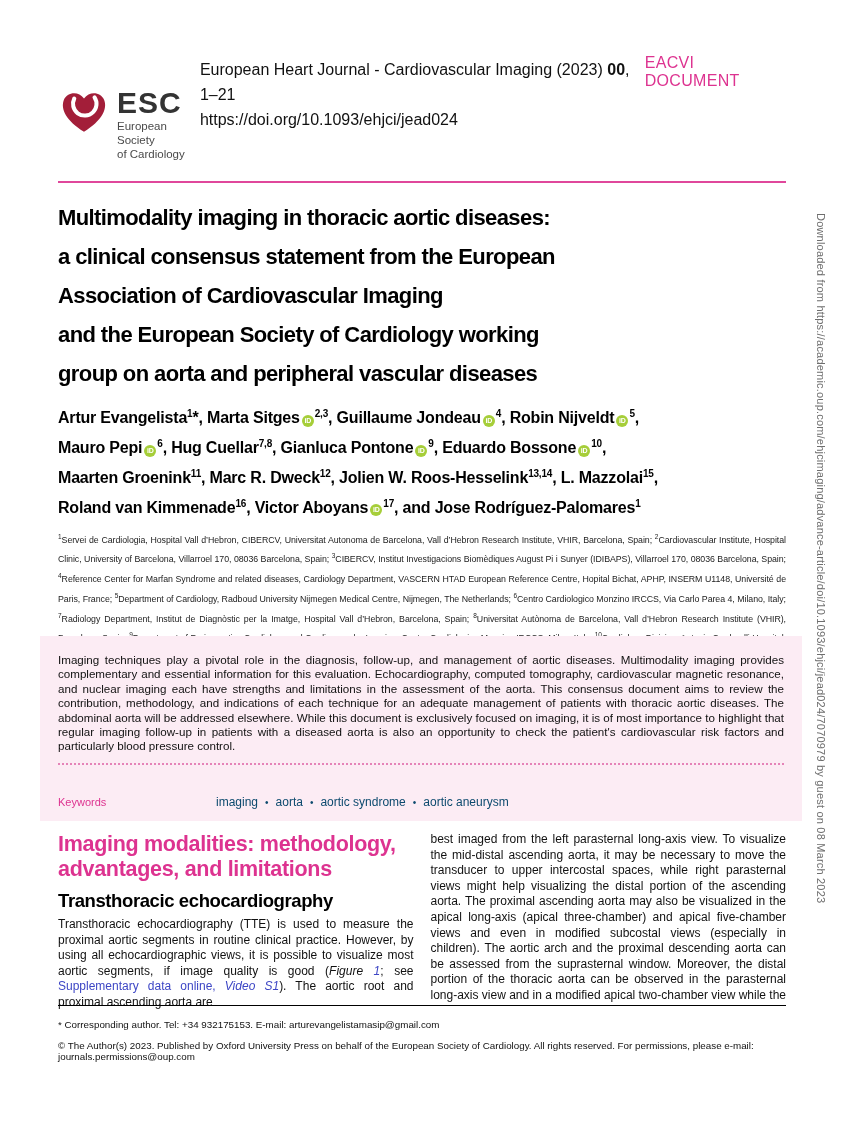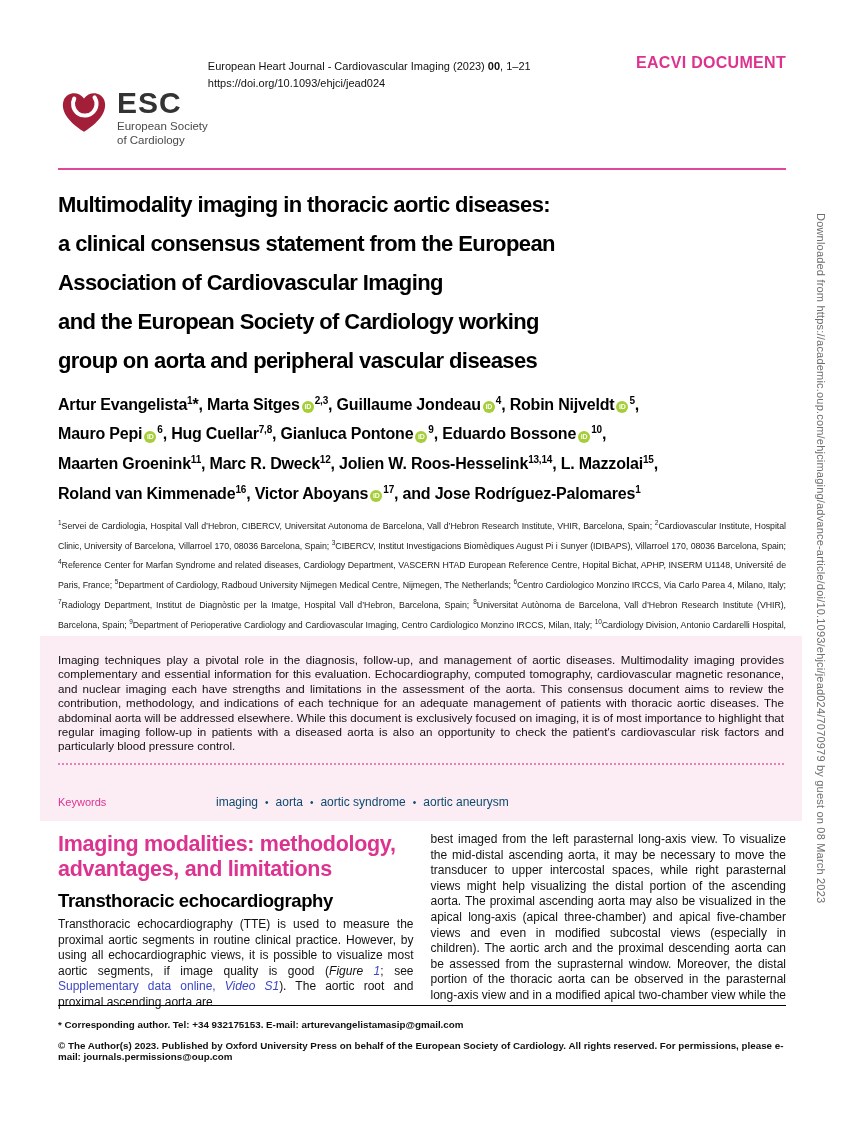--- a/index.html
+++ b/index.html
@@ -17,23 +17,23 @@
     font-family:"Liberation Sans",sans-serif;color:var(--ink);
   }
   .content{position:absolute;left:58px;top:0;width:728px;}
 
   
   .header{display:flex;align-items:flex-start;margin-top:44px;}
   .logo-wrap{display:flex;align-items:flex-start;margin-top:44px;}
   .logo-text{margin-left:7px;}
   .logo-acronym{font-size:30px;font-weight:600;color:#333;letter-spacing:1px;line-height:1;}
   .logo-society{font-size:11.5px;color:#4a4a4a;line-height:1.2;margin-top:2px;}
-  .journal-info{margin-top:14px;font-size:11px;line-height:1.55;color:#111;}
+  .journal-info{margin-top:14px;font-size:16px;line-height:1.55;color:#111;}
   .journal-info .vol{font-weight:bold;}
-  .badge{margin-left:auto;margin-top:10px;font-size:16px;font-weight:bold;color:var(--accent);letter-spacing:.3px;}
+  .badge{margin-left:auto;margin-top:10px;font-size:16px;font-weight:normal;color:var(--accent);letter-spacing:.3px;}
   .header-rule{height:2px;background:var(--accent);margin-top:20px;opacity:.9;}
 
   
   .title{margin-top:15px;font-size:22px;font-weight:bold;letter-spacing:-.6px;line-height:39px;color:#000;}
 
   
   .authors{margin-top:8px;font-size:16px;font-weight:bold;line-height:25.5px;color:#000;letter-spacing:-.2px;}
   .authors sup{font-size:10px;font-weight:bold;}
   .orcid{display:inline-block;width:12px;height:12px;border-radius:50%;background:var(--orcid);
     color:#fff;font-size:7px;font-weight:bold;text-align:center;line-height:12px;vertical-align:1px;margin:0 1px 0 2px;}
@@ -55,21 +55,21 @@
   
   .columns{position:absolute;left:58px;top:832px;width:728px;display:flex;gap:17px;}
   .col{flex:1;}
   .section-heading{color:var(--accent);font-size:21.5px;font-weight:bold;line-height:25px;letter-spacing:-.3px;margin-bottom:8px;}
   .subsection-heading{font-size:18.5px;font-weight:bold;letter-spacing:-.4px;color:#000;margin-bottom:5px;}
   .body-par{font-size:12px;line-height:15.6px;text-align:justify;color:#111;}
   .body-par .it{font-style:italic;}
   .body-par .lk{color:var(--link);}
 
   
-  .footer{position:absolute;left:58px;top:1005px;width:728px;font-weight:bold;}
+  .footer{position:absolute;left:58px;top:1005px;width:728px;}
   .footer-rule{height:1px;background:#000;}
   .footnote{font-size:9.8px;color:#111;margin-top:13px;}
   .footnote + .footnote{margin-top:10px;}
 
   
   .watermark{
     position:absolute;top:213px;right:14px;height:830px;
     writing-mode:vertical-rl;font-size:11px;color:#6e6e6e;letter-spacing:.2px;white-space:nowrap;
   }
 </style>

